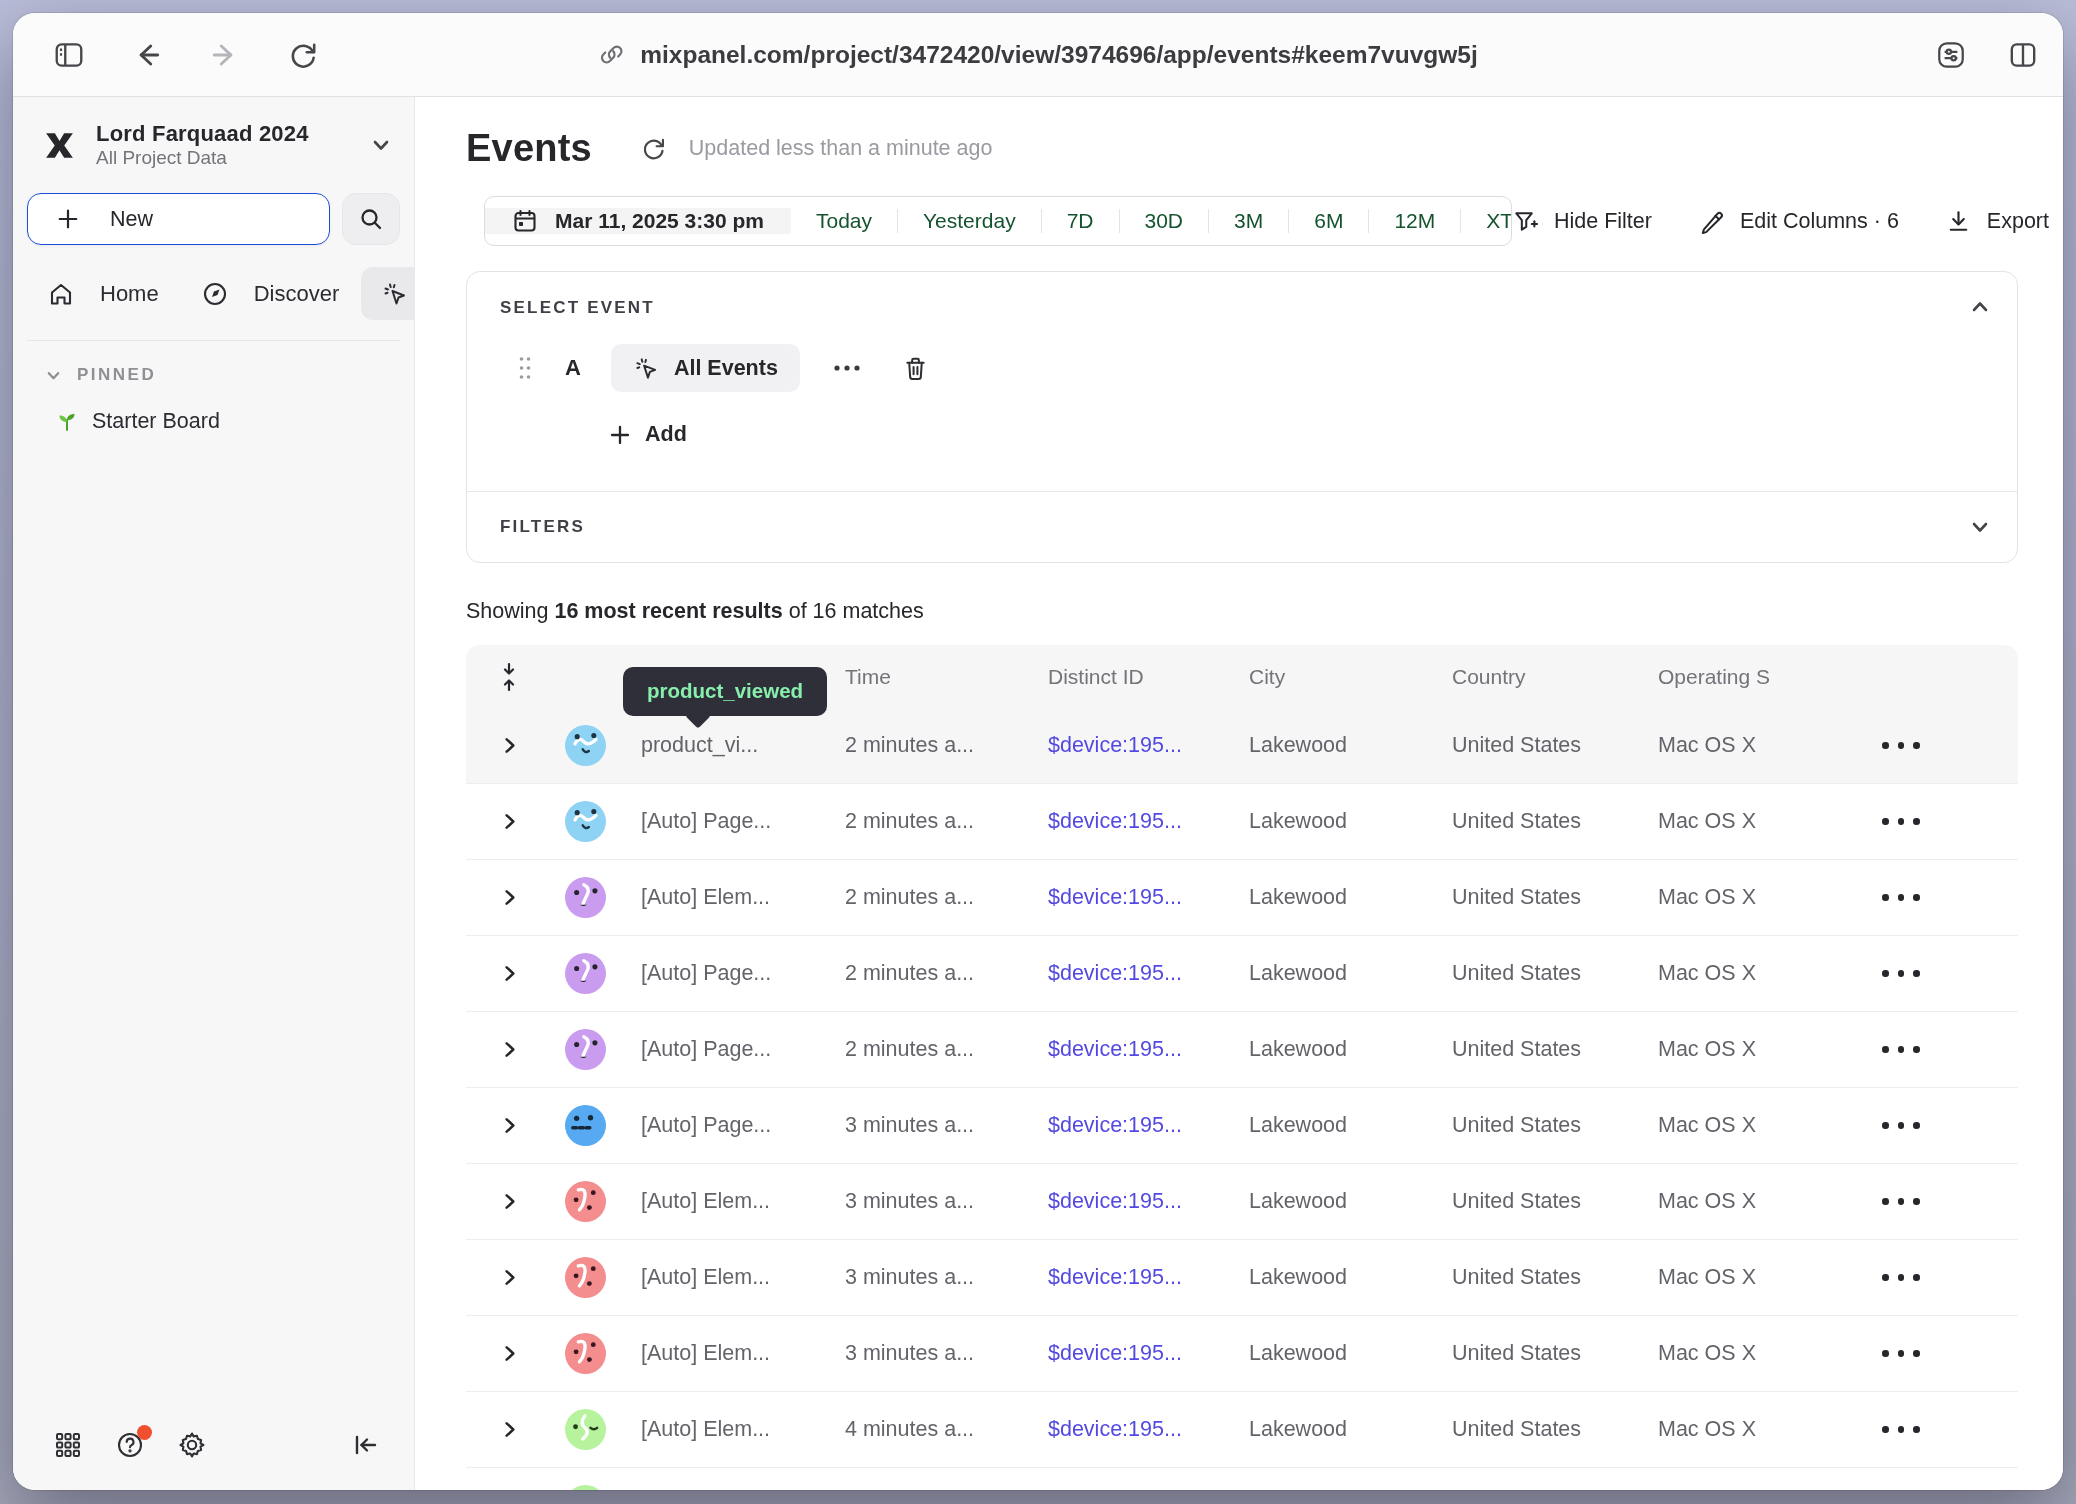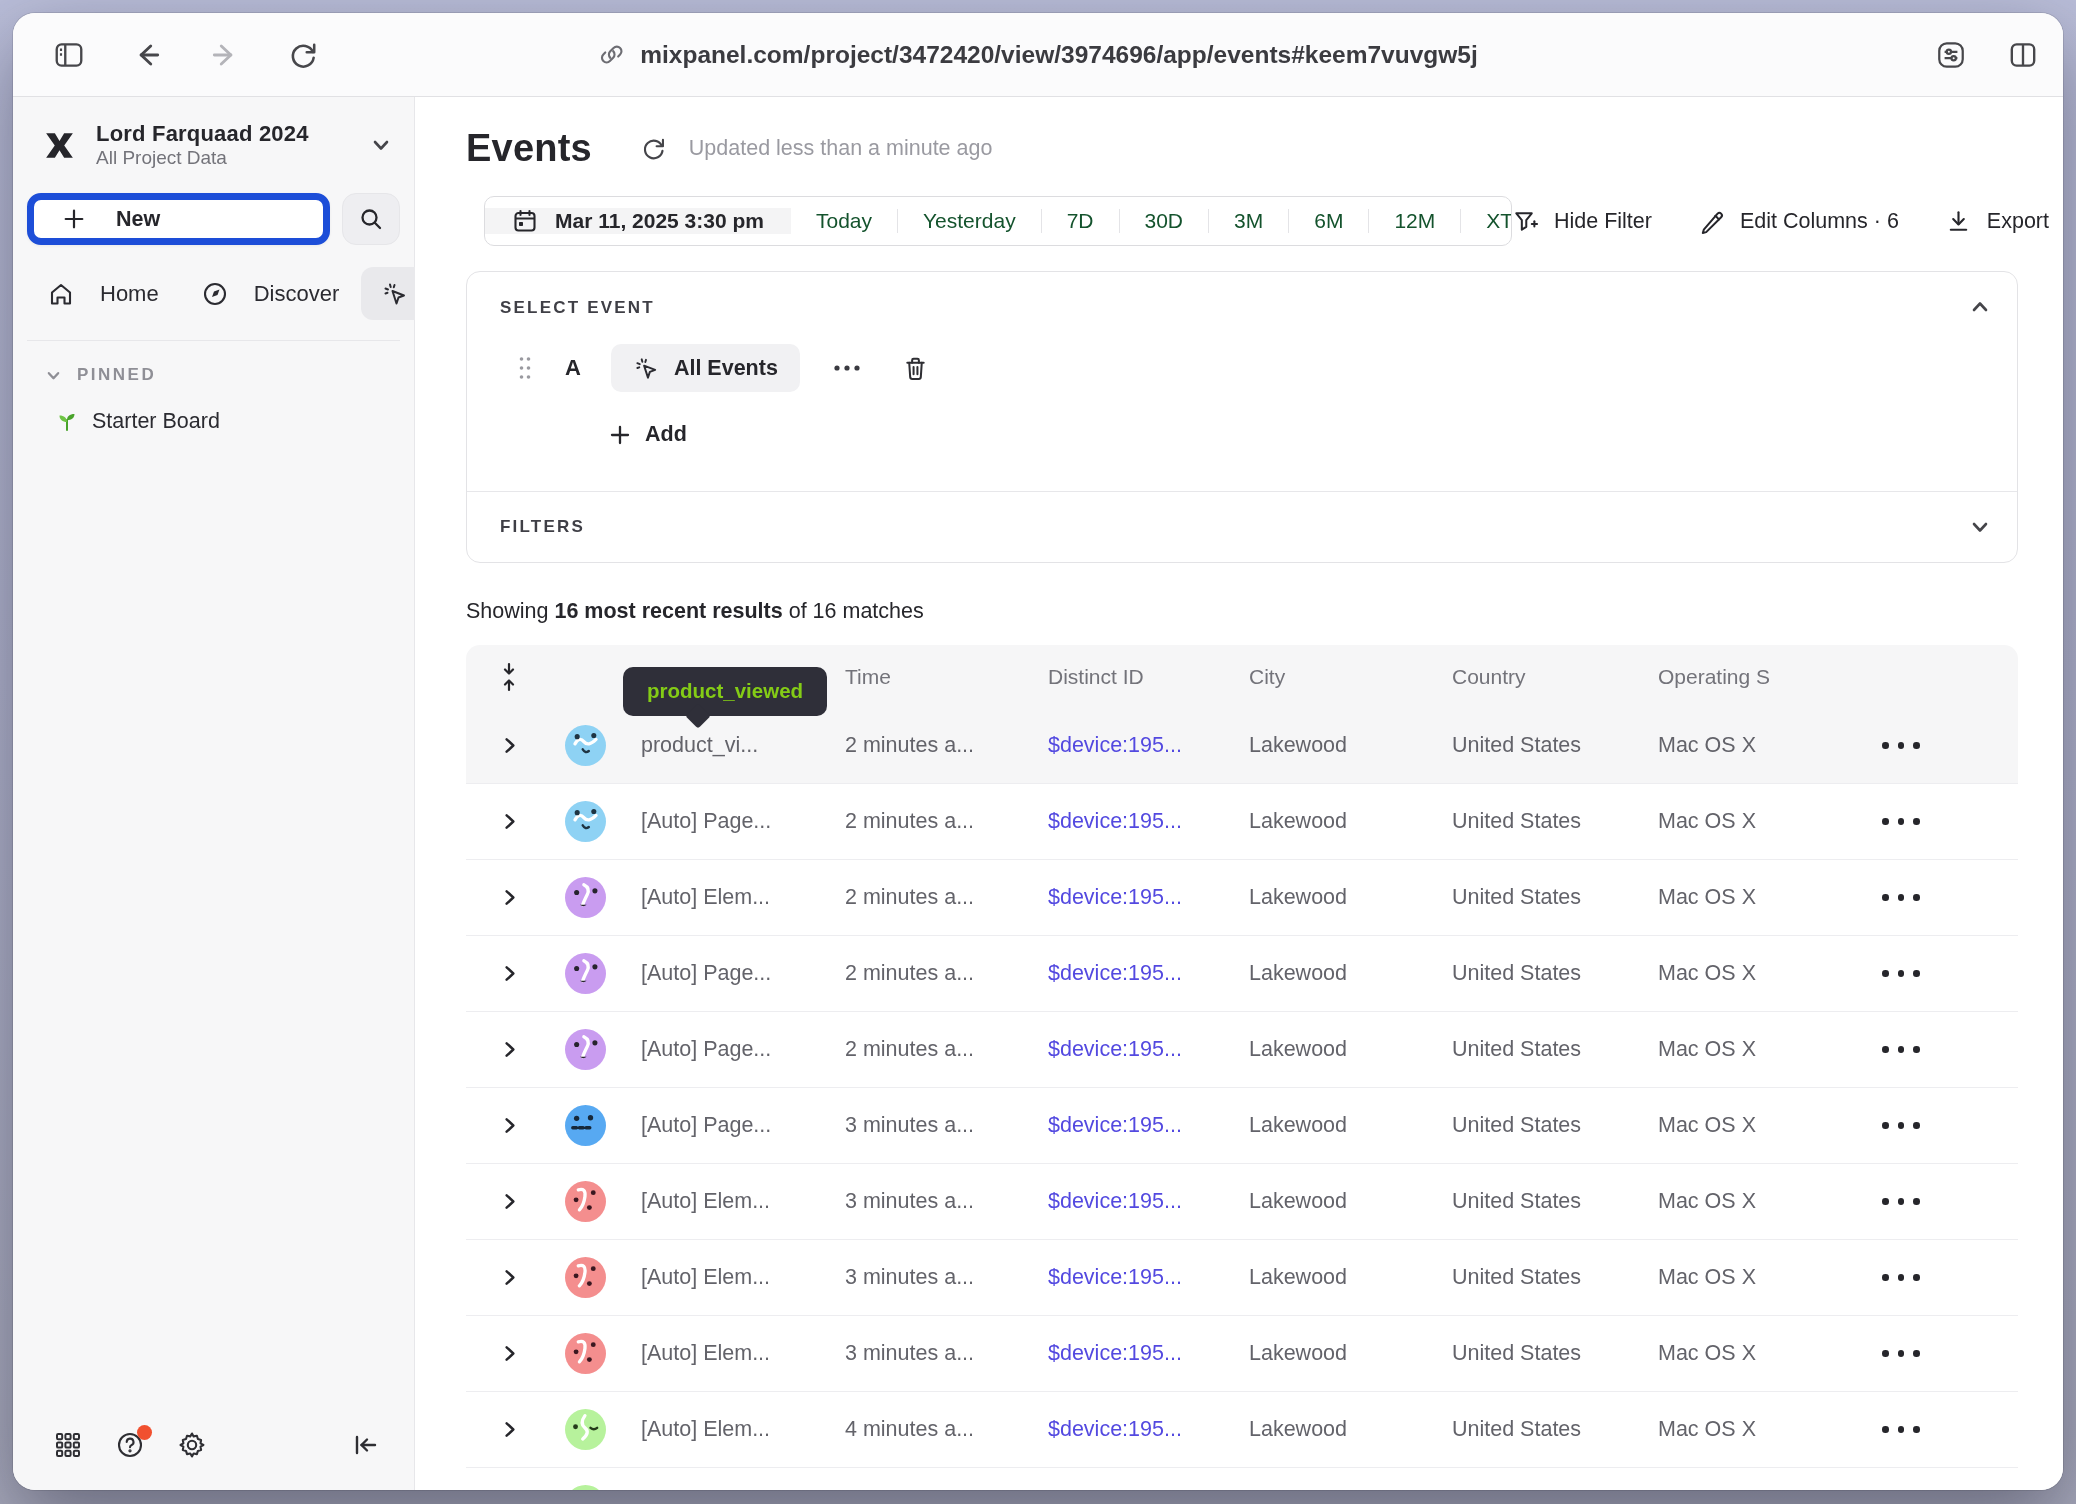--- a/index.html
+++ b/index.html
@@ -30,22 +30,22 @@
   .main { flex:1; background:#fff; position:relative; overflow:hidden; }
 
   
   .proj { display:flex; align-items:center; gap:18px; padding:24px 22px 12px 28px; }
   .logo { width:37px; height:37px; color:#26262b; flex-shrink:0; }
   .proj-meta { flex:1; min-width:0; }
   .proj-name { font-size:22px; font-weight:700; color:#26262b; letter-spacing:.2px; }
   .proj-sub { font-size:19px; color:#73737a; margin-top:0; }
   .chev { width:22px; height:22px; color:#45454a; }
   .actions { display:flex; gap:12px; padding:12px 14px 14px 14px; }
-  .new-btn { flex:1; height:52px; background:#fff; border:7px solid #1d4ed8; border-radius:14px;
-    display:flex; align-items:center; gap:30px; padding-left:28px; font-size:21.5px; font-weight:700;
+  .new-btn { flex:1; height:52px; background:#fff; border:1px solid #1d4ed8; border-radius:14px;
+    display:flex; align-items:center; gap:30px; padding-left:28px; font-size:21.5px; font-weight:400;
     color:#26262b; box-shadow:0 1px 3px rgba(0,0,0,.06); cursor:pointer; }
   .search-btn { width:58px; height:52px; background:#eeeef1; border:1px solid #e6e6e9;
     border-radius:14px; display:grid; place-items:center; color:#26262b; cursor:pointer; }
   .nav { padding:8px 14px 0 14px; display:flex; flex-direction:row; gap:2px; }
   .nav-item { height:53px; display:flex; align-items:center; gap:25px; padding:0 20px;
     border-radius:12px; font-size:22px; color:#2b2b31; cursor:pointer; }
   .nav-item.active { background:#e9e9ec; }
   .nicon { width:28px; height:28px; color:#2b2b31; flex-shrink:0; }
   .sdivider { height:1px; background:#e7e7ea; margin:20px 14px; }
   .pinned-hdr { display:flex; align-items:center; gap:15px; padding:4px 14px 10px 32px;
@@ -115,21 +115,21 @@
   .trow.hl { background:#f6f6f7; }
   .cc { display:flex; justify-content:center; align-items:center; }
   .cell-name { padding-left:23px; overflow:hidden; white-space:nowrap; }
   .cell { overflow:hidden; white-space:nowrap; }
   .link { color:var(--accent,#5349e0); cursor:pointer; }
   .rowchev { width:21px; height:21px; color:#26262b; cursor:pointer; }
   .avatar { width:41px; height:41px; display:block; }
   .morebtn { display:flex; gap:9px; padding-left:14px; cursor:pointer; }
   .morebtn i { width:6.5px; height:6.5px; border-radius:50%; background:#26262b; }
   .colicon { width:24px; height:30px; color:#26262b; cursor:pointer; }
-  .tooltip { position:absolute; left:157px; top:22px; background:#2f2f39; color:#84cc16;
+  .tooltip { position:absolute; left:157px; top:22px; background:#2f2f39; color:#86efac;
     font-size:20.5px; font-weight:600; padding:12px 24px 13px; border-radius:10px; z-index:5; }
   .tooltip:after { content:""; position:absolute; left:66px; bottom:-9px; width:18px; height:18px;
     background:#2f2f39; transform:rotate(45deg); border-radius:3px; }
 </style>
 </head>
 <body>
 
 <div class="bg"></div>
 <div class="window">
 

